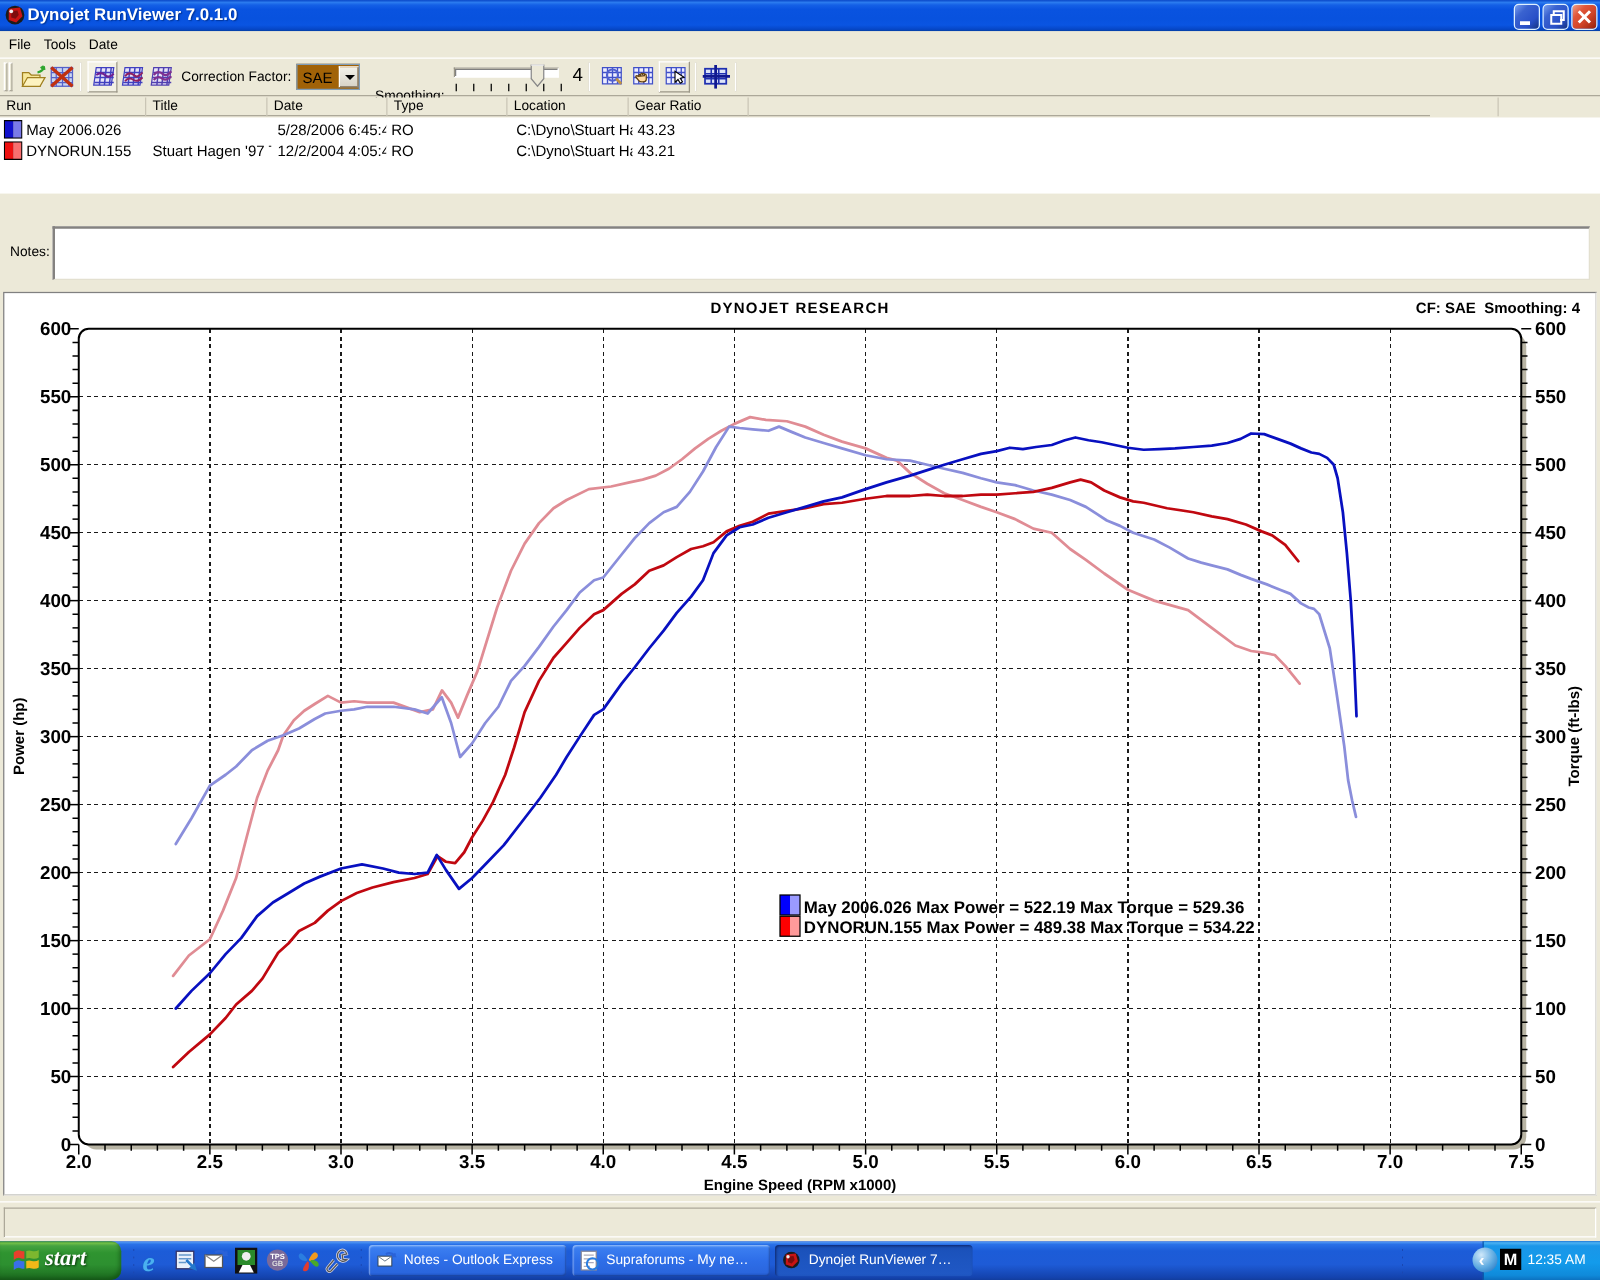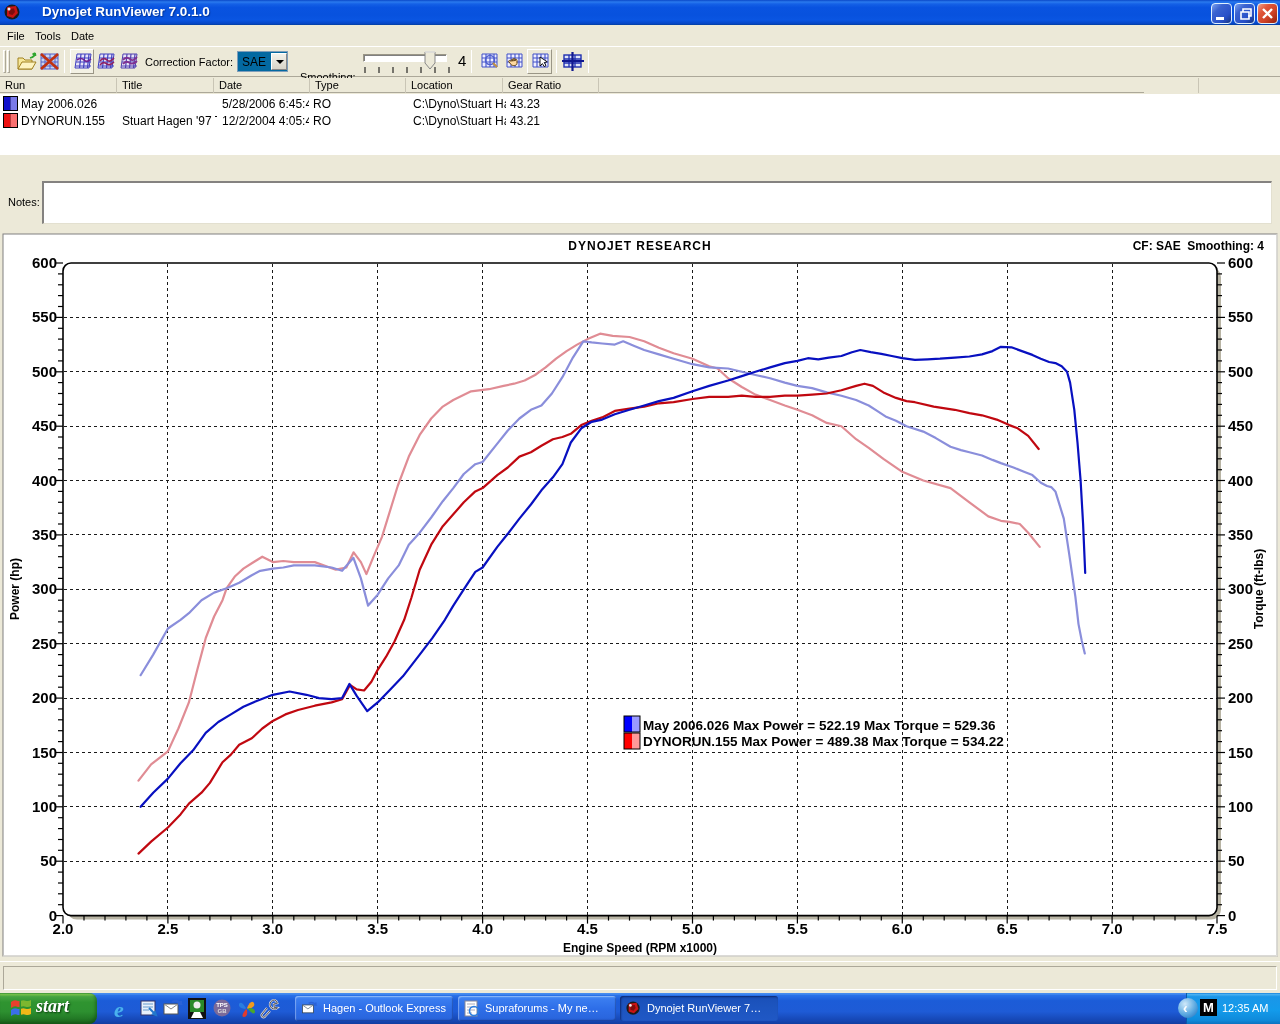--- a/index.html
+++ b/index.html
@@ -1,20 +1,20 @@
 <!DOCTYPE html>
 <html><head><meta charset="utf-8"><style>
 html,body{margin:0;padding:0;width:1280px;height:1024px;overflow:hidden;
   font-family:"Liberation Sans",sans-serif;background:#ece9d8;}
 *{box-sizing:border-box;}
 .abs{position:absolute;}
 #titlebar{position:absolute;left:0;top:0;width:1280px;height:25px;
   background:linear-gradient(180deg,#0a48c8 0%,#2a7aee 8%,#1460e6 16%,#0953e0 30%,#0852de 60%,#0a55e2 80%,#0646c6 94%,#033f9e 100%);}
 #titletext{position:absolute;left:22px;top:4px;color:#fff;font-size:13.5px;font-weight:bold;
-  text-shadow:1px 1px 1px #00349a;margin-left:20px;}
+  text-shadow:1px 1px 1px #00349a;}
 .winbtn{position:absolute;top:3px;width:21px;height:21px;border-radius:4px;
   border:1px solid #dff1ff;color:#fff;}
 #menubar{position:absolute;left:0;top:25px;width:1280px;height:21px;background:#ece9d8;
   font-size:11px;color:#000;padding-left:39px;}
 #toolbar{position:absolute;left:0;top:46px;width:1280px;height:31px;background:#ece9d8;
   border-top:1px solid #ffffff;border-bottom:1px solid #aca899;font-size:12px;}
 #header{position:absolute;left:0;top:78px;width:1144px;height:15px;background:#ece9d8;
   border-bottom:1px solid #aca899;font-size:11px;}
 .hcell{position:absolute;top:0;height:15px;border-right:1px solid #c9c5b5;padding-left:5px;
   line-height:15px;color:#000;}
@@ -80,21 +80,21 @@
    <path d="M4 2 h14 l-2 14 h-14 z" fill="#e7e3f7" stroke="#4040c0"></path>
    <path d="M3.5 6 h14.5 M3 10 h15 M2.5 14 h15.5 M8 2 l-1.5 14 M12 2 l-1.5 14 M16 2 l-1.5 14" stroke="#4040c0" stroke-width="1.2" fill="none"></path>
    <path d="M4 9 q3 -4 7 -1 q3 3 7 -2 M4 13 q3 -4 7 -1 q3 2 7 -2" stroke="#902060" stroke-width="1.6" fill="none"></path>
  </svg>
  <svg class="abs" style="left:119px;top:5px" width="21" height="19" viewBox="0 0 21 19">
    <path d="M4 2 h14 l-2 14 h-14 z" fill="#e7e3f7" stroke="#5040b0"></path>
    <path d="M3.5 6 h14.5 M3 10 h15 M2.5 14 h15.5 M8 2 l-1.5 14 M12 2 l-1.5 14 M16 2 l-1.5 14" stroke="#5040b0" stroke-width="1.2" fill="none"></path>
    <path d="M4 8 q3 -4 7 -1 q3 3 7 -2 M4 12 q3 -4 7 -1 q3 2 7 -2" stroke="#803090" stroke-width="1.8" fill="none"></path>
  </svg>
  <div class="abs" style="left:145px;top:9px;font-size:11px;">Correction Factor:</div>
- <div class="abs" style="left:237px;top:4px;width:51px;height:21px;background:#0369a1;border:1px solid #7f9db9;">
+ <div class="abs" style="left:237px;top:4px;width:51px;height:21px;background:#a16207;border:1px solid #7f9db9;">
    <div class="abs" style="left:4px;top:3px;font-size:12px;">SAE</div>
    <div class="abs" style="left:33px;top:1px;width:16px;height:17px;background:linear-gradient(180deg,#f2f1ea,#d8d4c8);border:1px solid #fff;border-right-color:#888;border-bottom-color:#888;">
      <div class="abs" style="left:4px;top:6px;width:0;height:0;border-left:4px solid transparent;border-right:4px solid transparent;border-top:4px solid #000;"></div>
    </div>
  </div>
  <div class="abs" style="left:300px;top:24px;font-size:11px;text-align:center;">Smoothing:</div>
  <div class="abs" style="left:363px;top:7px;width:84px;height:8px;background:#fff;border:1px solid #9a9686;border-bottom-color:#fff;border-right-color:#fff;box-shadow:inset 1px 1px 0 #808080;"></div>
  <svg class="abs" style="left:424px;top:4px" width="12" height="19" viewBox="0 0 12 19">
   <path d="M1 1 h10 v11 l-5 6 l-5 -6 z" fill="#ece9d8" stroke="#888" stroke-width="1"></path>
   <path d="M1 1 h10" stroke="#fff"></path>
@@ -493,21 +493,21 @@
   <path d="M15.5 2 a4.5 4.5 0 1 0 3 7.8 l-3.2 -0.3 l-0.5 -3.5 l3.6 -0.8 a4.5 4.5 0 0 0 -2.9 -3.2 z M8 10 L3 16 a2 2 0 0 0 2.8 2.8 L11 13" fill="none" stroke="#d8d8e8" stroke-width="2.2"></path>
   <path d="M15.5 2 a4.5 4.5 0 1 0 3 7.8 l-3.2 -0.3 l-0.5 -3.5 l3.6 -0.8 a4.5 4.5 0 0 0 -2.9 -3.2 z M8 10 L3 16 a2 2 0 0 0 2.8 2.8 L11 13" fill="none" stroke="#555" stroke-width="1"></path>
  </svg>
  <div class="abs" style="left:287px;top:4px;width:4px;height:23px;background:radial-gradient(circle 1.5px, #1a46b0 40%, transparent 45%) 0 0/4px 6px;"></div>
  <div class="tbtn" style="left:295px;width:158px;">
   <svg class="abs" style="left:6px;top:5px" width="17" height="15" viewBox="0 0 20 19">
    <rect x="1" y="5" width="14" height="10" fill="#fff" stroke="#345"></rect>
    <path d="M1 5 l7 5 l7 -5" fill="none" stroke="#678"></path>
    <path d="M9 3 q5 -3 9 2 l-3 0 m3 0 l0 -3" stroke="#2a62d8" stroke-width="2" fill="none"></path>
   </svg>
-  <div class="abs" style="left:28px;top:6px;">Hagen - Outlook Express</div>
+  <div class="abs" style="left:28px;top:6px;">Notes - Outlook Express</div>
  </div>
  <div class="tbtn" style="left:458px;width:158px;">
   <svg class="abs" style="left:6px;top:4px" width="16" height="17" viewBox="0 0 16 17">
    <rect x="1" y="1" width="12" height="15" fill="#fff" stroke="#889"></rect>
    <path d="M3 4 h8 M3 7 h8 M3 10 h8 M3 13 h5" stroke="#aab" stroke-width="1"></path>
    <circle cx="10" cy="11" r="4.5" fill="none" stroke="#2a7de0" stroke-width="1.6"></circle>
   </svg>
   <div class="abs" style="left:27px;top:6px;">Supraforums - My ne…</div>
  </div>
  <div class="tbtn" style="left:620px;width:158px;background:linear-gradient(180deg,#1a50b8 0%,#1d55c0 50%,#2058c5 100%);box-shadow:inset 1px 1px 2px rgba(0,0,40,.5);">

